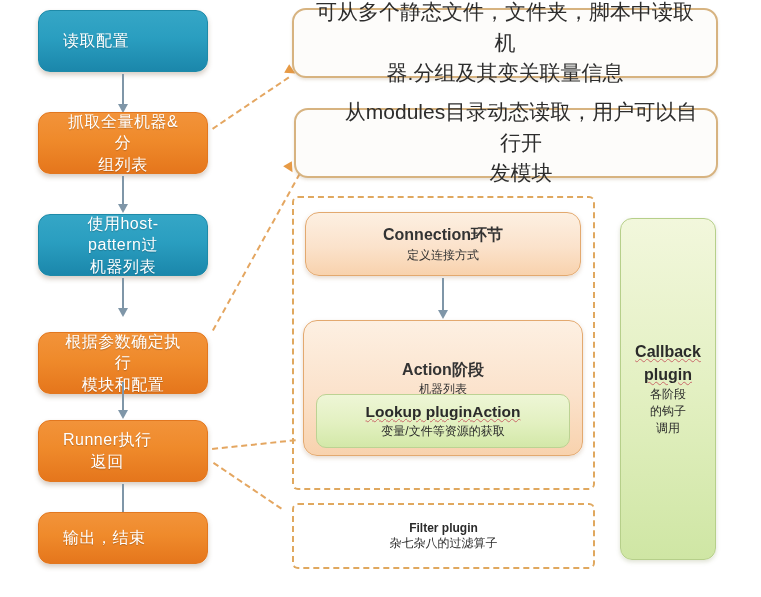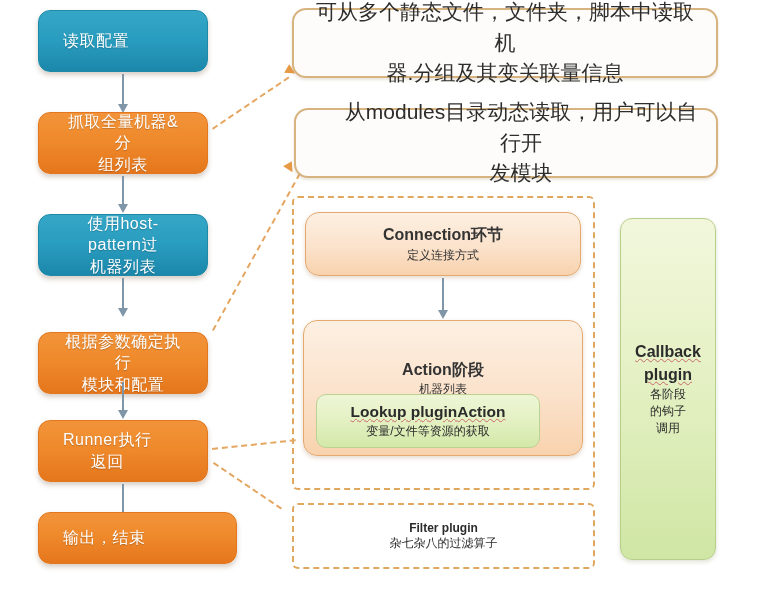--- a/index.html
+++ b/index.html
@@ -211,21 +211,21 @@
 
   <div class="flow-box orange" style="left:38px; top:420px; width:170px; height:62px;">
     <div>
       <div>Runner执行</div>
       <div>返回</div>
     </div>
   </div>
 
   <div class="v-arrow" style="left:122px; top:484px; height:28px;"></div>
 
-  <div class="flow-box orange" style="left:38px; top:512px; width:199px; height:52px;">
+  <div class="flow-box orange" style="left:38px; top:512px; width:170px; height:52px;">
     <div>
       <div>输出，结束</div>
     </div>
   </div>
 
   <div class="dashdot-line" style="left:212px; top:128px; width:92px; transform: rotate(-34deg);"></div>
   <div class="arrow-head" style="left:286px; top:66px; transform: rotate(-150deg);"></div>
 
   <div class="dashdot-line" style="left:212px; top:330px; width:210px; transform: rotate(-61deg);"></div>
   <div class="arrow-head" style="left:285px; top:163px; transform: rotate(-120deg);"></div>
@@ -259,21 +259,21 @@
 
   <div class="v-arrow" style="left:442px; top:278px; height:32px;"></div>
 
   <div class="stage-box" style="left:303px; top:320px; width:280px; height:136px;">
     <div class="stage-title">
       <div class="bold-latin">Action阶段</div>
       <div class="cn-line">机器列表</div>
     </div>
   </div>
 
-  <div class="green-inner" style="left:316px; top:394px; width:224px; height:54px;">
+  <div class="green-inner" style="left:316px; top:394px; width:254px; height:54px;">
     <div>
       <span class="bold-latin squiggle">Lookup plugin</span><span class="bold-latin squiggle">Action</span>
     </div>
     <div class="cn-line">变量/文件等资源的获取</div>
   </div>
 
   <div class="dash-panel" style="left:292px; top:503px; width:303px; height:66px; display:flex; align-items:center; justify-content:center;">
     <div style="text-align:center; color:#2b2b2b;">
       <div class="bold-latin" style="font-size:12px;">Filter plugin</div>
       <div class="cn-line">杂七杂八的过滤算子</div>

